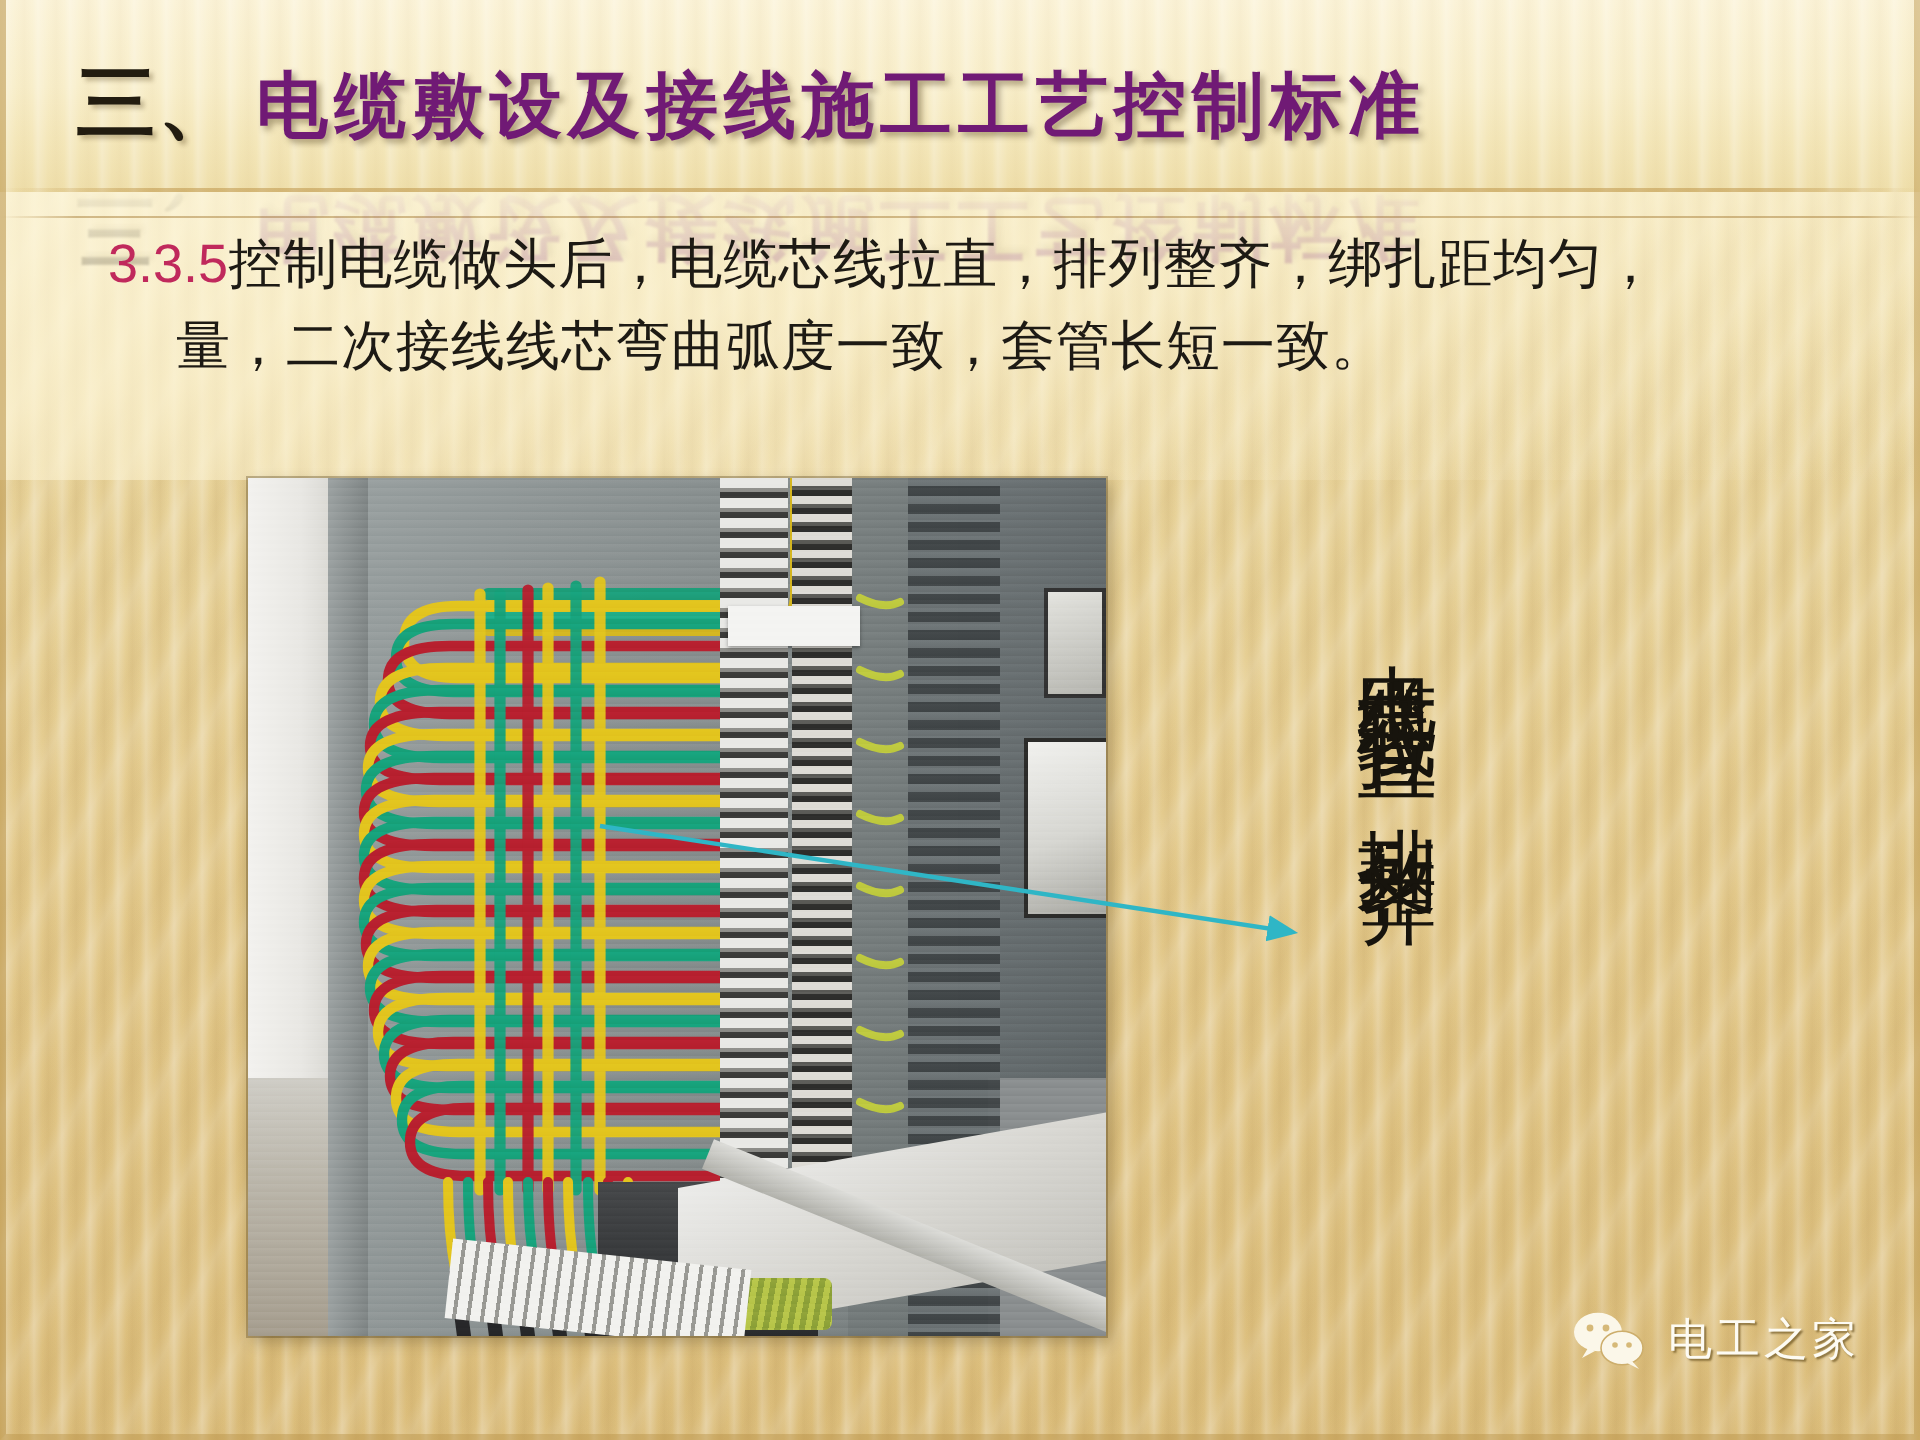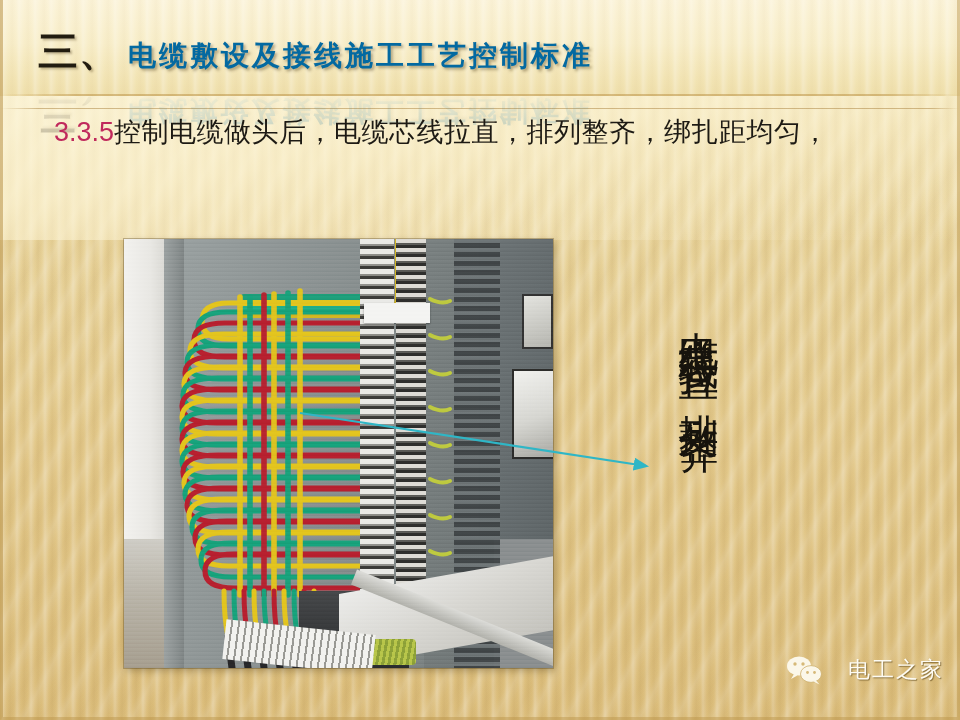--- a/index.html
+++ b/index.html
@@ -135,23 +135,23 @@
   .title-index {
     font-family: "Liberation Serif", "DejaVu Serif", serif;
     font-size: 40px;
     font-weight: 700;
     color: #221c10;
     letter-spacing: 1px;
     text-shadow: 2px 2px 2px rgba(90,70,30,.30);
   }
   .title-main {
     font-family: Liberation Sans, sans-serif;
-    font-size: 28px;
+    font-size: 36px;
     font-weight: 700;
-    color: #0369a1;
+    color: #701a75;
     letter-spacing: 3px;
     margin-left: 8px;
     text-shadow: 2px 2px 3px rgba(80,62,26,.45);
   }
   
   .title-reflect {
     position: absolute;
     left: 38px;
     top: 24px;
     display: flex;
@@ -334,21 +334,21 @@
     height: 380px;
   }
 
   
   .watermark {
     position: absolute;
     left: 785px;
     top: 655px;
     display: flex;
     align-items: center;
-    gap: 23px;
+    gap: 9px;
   }
   .wm-icon {
     width: 40px;
     height: 30px;
     position: relative;
   }
   .wm-text {
     font-family: "Liberation Sans", "DejaVu Sans", sans-serif;
     font-size: 22px;
     color: #fdfbf3;
@@ -378,20 +378,21 @@
     <span class="title-main">电缆敷设及接线施工工艺控制标准</span>
   </div>
 
   <div class="title-wrap">
     <span class="title-index">三、</span>
     <span class="title-main">电缆敷设及接线施工工艺控制标准</span>
   </div>
 
   <div class="body-text">
     <span class="body-line l1"><span class="num">3.3.5</span><span>控制电缆做头后，电缆芯线拉直，排列整齐，绑扎距均匀，</span></span>
+    <span class="body-line l3">量，二次接线线芯弯曲弧度一致，套管长短一致。</span>
   </div>
 
   <div class="photo">
     <div class="ph-layer ph-wall-left"></div>
     <div class="ph-layer ph-floor"></div>
     <div class="ph-layer ph-post"></div>
     <div class="ph-layer ph-backpanel"></div>
     <div class="ph-layer ph-backpanel2"></div>
     <div class="ph-layer ph-right-block"></div>
 

